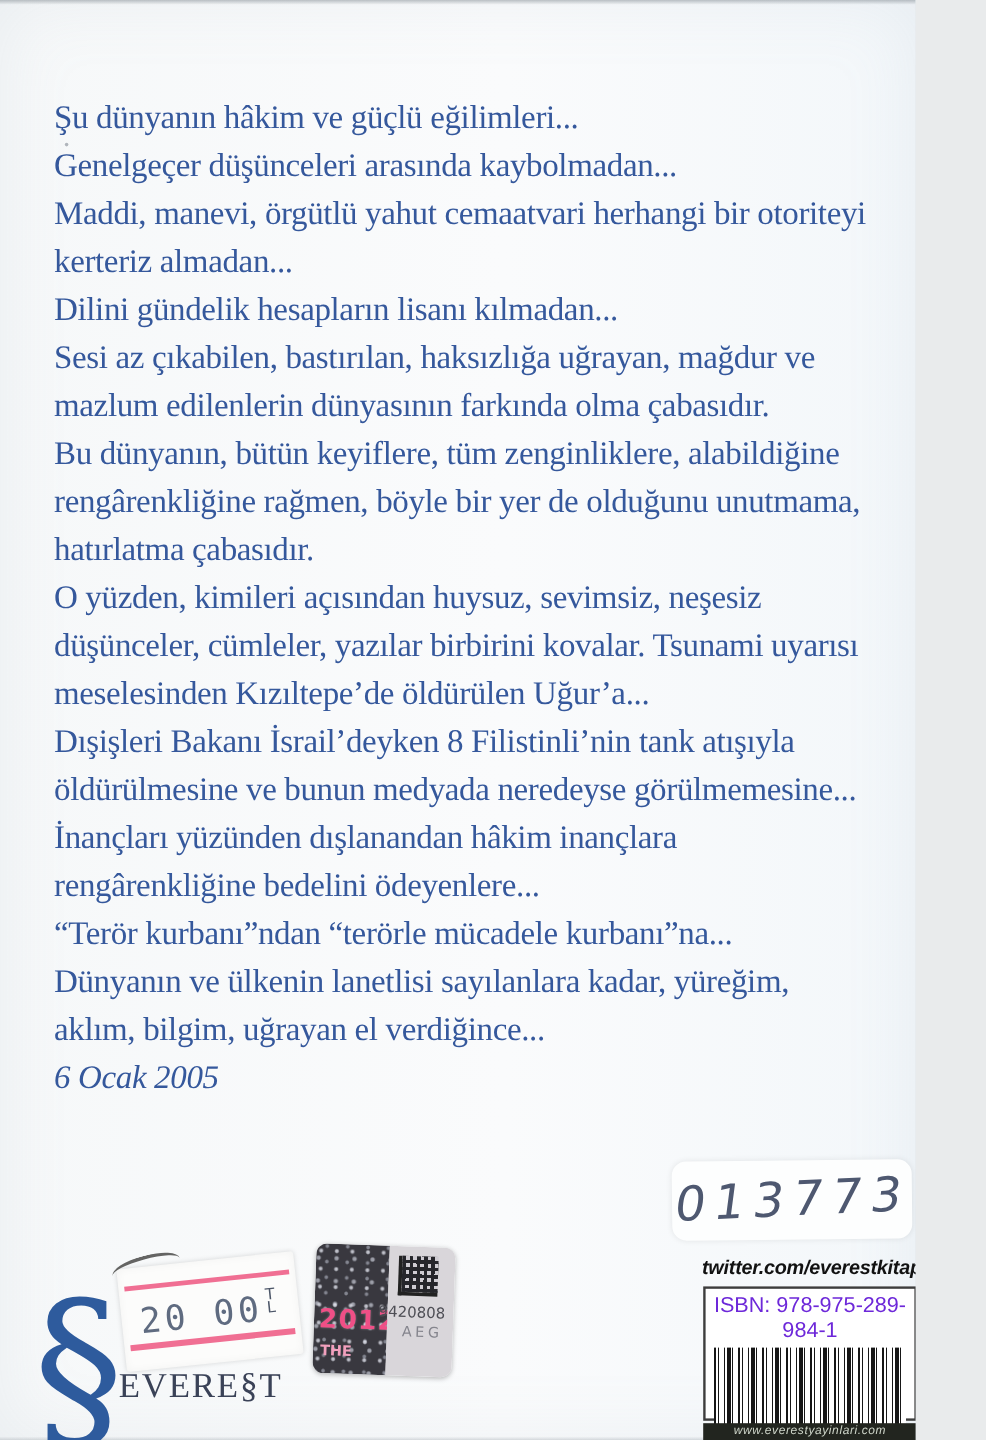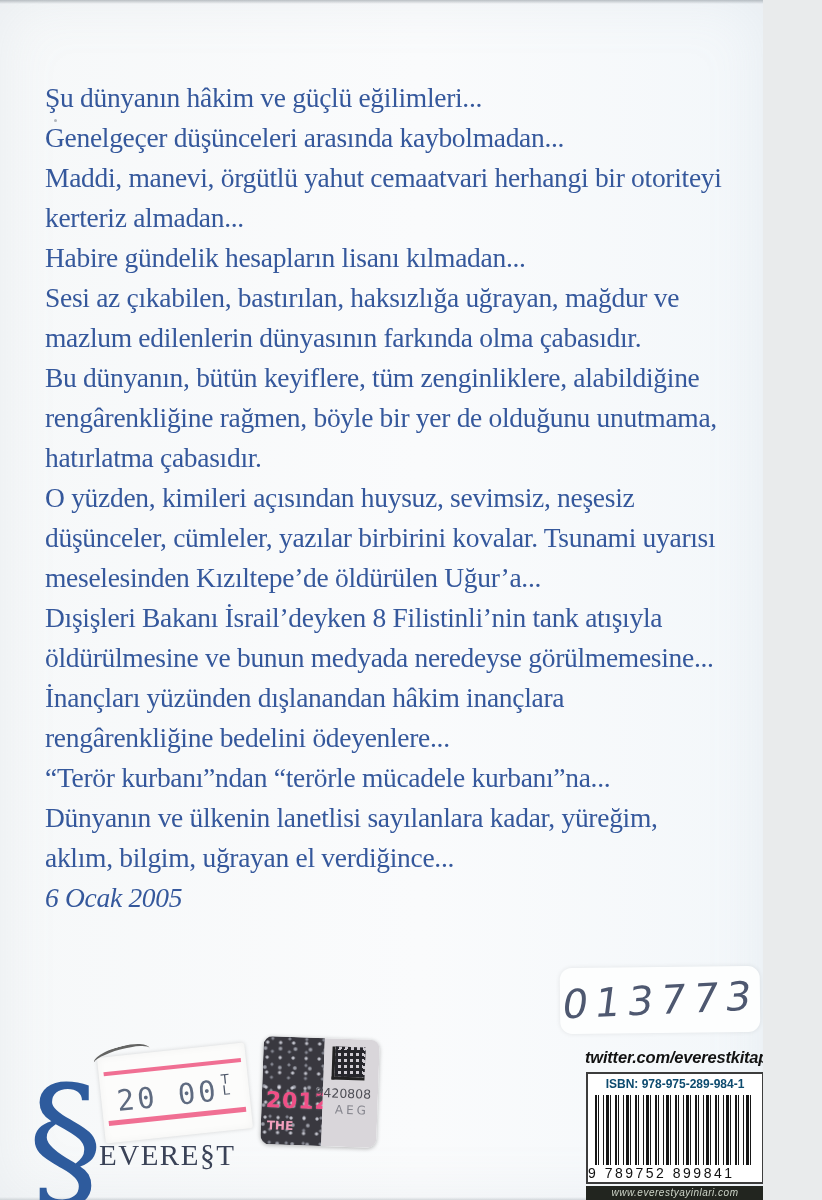--- a/index.html
+++ b/index.html
@@ -77,21 +77,21 @@
     color:var(--handwriting-gray, #4e5870); transform:skewX(-10deg) rotate(-2deg);
     letter-spacing:7px; }
 
   
   .twitter { position:absolute; left:585px; top:1048px; width:180px; text-align:center;
     font-family:"Liberation Sans", sans-serif; font-weight:bold; font-style:italic;
     font-size:16.5px; color:#121212; letter-spacing:-0.2px; }
   .isbn-box { position:absolute; left:586px; top:1072px; width:178px; height:112px;
     background:#ffffff; border:2px solid #3d3d3d; box-sizing:border-box; }
   .isbn-label { text-align:center; font-family:"Liberation Sans", sans-serif;
-    font-size:12px; color:#0c4a6e; padding-top:3px;font-weight:bold; }
+    font-size:18px; color:#6d28d9; padding-top:3px; }
   .barcode { margin:4px auto 0; width:160px; height:70px;
     background:repeating-linear-gradient(90deg,
       #161616 0 2px, #fff 2px 3px, #161616 3px 4px, #fff 4px 8px,
       #161616 8px 9px, #fff 9px 11px, #161616 11px 14px, #fff 14px 15px,
       #161616 15px 16px, #fff 16px 20px); }
   .barcode-number { text-align:left; font-family:"Liberation Sans", sans-serif;
     font-size:14px; letter-spacing:2.5px; color:#111; margin-top:0; }
   .site-strip { position:absolute; left:586px; top:1186px; width:178px; height:14px;
     background:#22251f; color:#cdd4c8; text-align:center; overflow:hidden;
     font-family:"Liberation Sans", sans-serif; font-size:10px; font-style:italic;
@@ -115,21 +115,21 @@
   <div class="speck" style="left:214px; top:89px;"></div>
   <div class="speck" style="left:54px; top:119px;"></div>
   <div class="speck" style="left:800px; top:122px;"></div>
   <div class="speck" style="left:420px; top:542px;"></div>
 
   <div class="blurb">
     <div class="line">Şu dünyanın hâkim ve güçlü eğilimleri...</div>
     <div class="line">Genelgeçer düşünceleri arasında kaybolmadan...</div>
     <div class="line">Maddi, manevi, örgütlü yahut cemaatvari herhangi bir otoriteyi</div>
     <div class="line">kerteriz almadan...</div>
-    <div class="line">Habire gündelik hesapların lisanı kılmadan...</div>
+    <div class="line">Dilini gündelik hesapların lisanı kılmadan...</div>
     <div class="line">Sesi az çıkabilen, bastırılan, haksızlığa uğrayan, mağdur ve</div>
     <div class="line">mazlum edilenlerin dünyasının farkında olma çabasıdır.</div>
     <div class="line">Bu dünyanın, bütün keyiflere, tüm zenginliklere, alabildiğine</div>
     <div class="line">rengârenkliğine rağmen, böyle bir yer de olduğunu unutmama,</div>
     <div class="line">hatırlatma çabasıdır.</div>
     <div class="line">O yüzden, kimileri açısından huysuz, sevimsiz, neşesiz</div>
     <div class="line">düşünceler, cümleler, yazılar birbirini kovalar. Tsunami uyarısı</div>
     <div class="line">meselesinden Kızıltepe’de öldürülen Uğur’a...</div>
     <div class="line">Dışişleri Bakanı İsrail’deyken 8 Filistinli’nin tank atışıyla</div>
     <div class="line">öldürülmesine ve bunun medyada neredeyse görülmemesine...</div>

